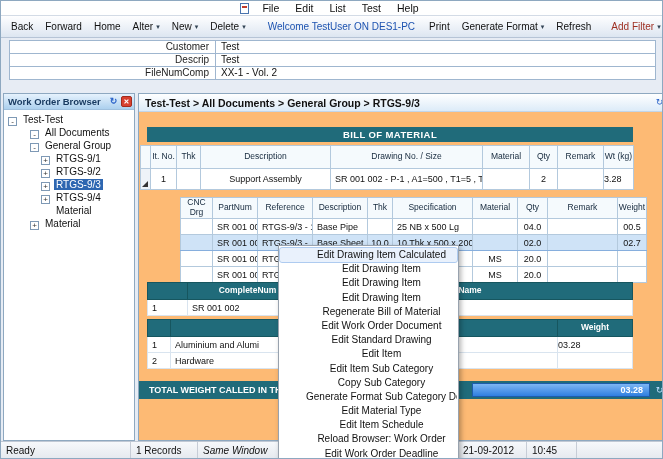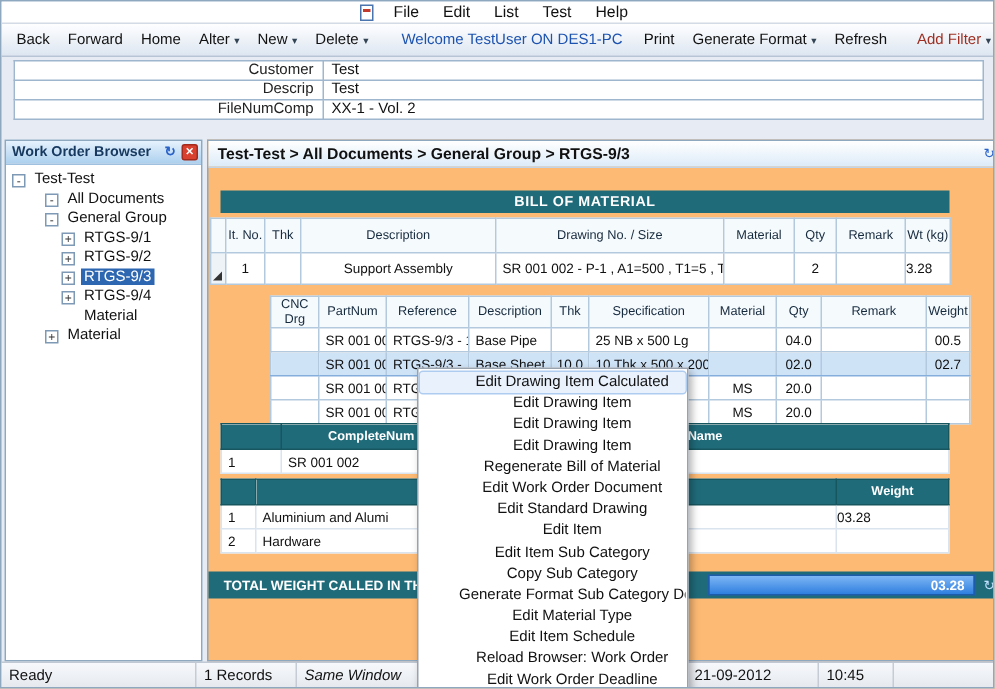--- a/index.html
+++ b/index.html
@@ -93,21 +93,21 @@
   .ctxmenu { position:absolute; top:244px; left:277px; width:181px; background:#fff;
     border:1px solid #98a2ae; box-shadow:2px 2px 5px rgba(0,0,0,.3); padding:2px 1px; z-index:60;}
   .mi { height:14.2px; line-height:14.2px; font-size:10px; padding-left:26px; color:#111;
     white-space:nowrap; overflow:hidden; cursor:default;text-align:center;}
   .mi.hot { background:#e9f1fc; outline:1px solid #aecbf0; border-radius:2px;}
   
   .statusbar { position:absolute; top:440px; left:0; right:0; height:19px;
     background:linear-gradient(#f6f8fb,#e4e8ee); border-top:1px solid #c0c8d4;
     display:flex; font-size:10px; line-height:18px; z-index:10;}
   .ssec { border-right:1px solid #c6ccd6; padding-left:5px; white-space:nowrap; overflow:hidden;}
-  .s0{width:130px;} .s1{width:67px;} .s2{width:93px;font-style:italic;} .s3{width:167px;} .s4{width:88px;} .s5{width:50px;} .s6{flex:1; border-right:none;}
+  .s0{width:130px;} .s1{width:67px;} .s2{width:93px;font-style:italic;} .s3{width:167px;} .s4{width:69px;} .s5{width:50px;} .s6{flex:1; border-right:none;}
 </style>
 </head>
 <body>
 
 <div class="menubar">
   <span class="appicon"></span>
   <span class="mitem">File</span>
   <span class="mitem">Edit</span>
   <span class="mitem">List</span>
   <span class="mitem">Test</span>

